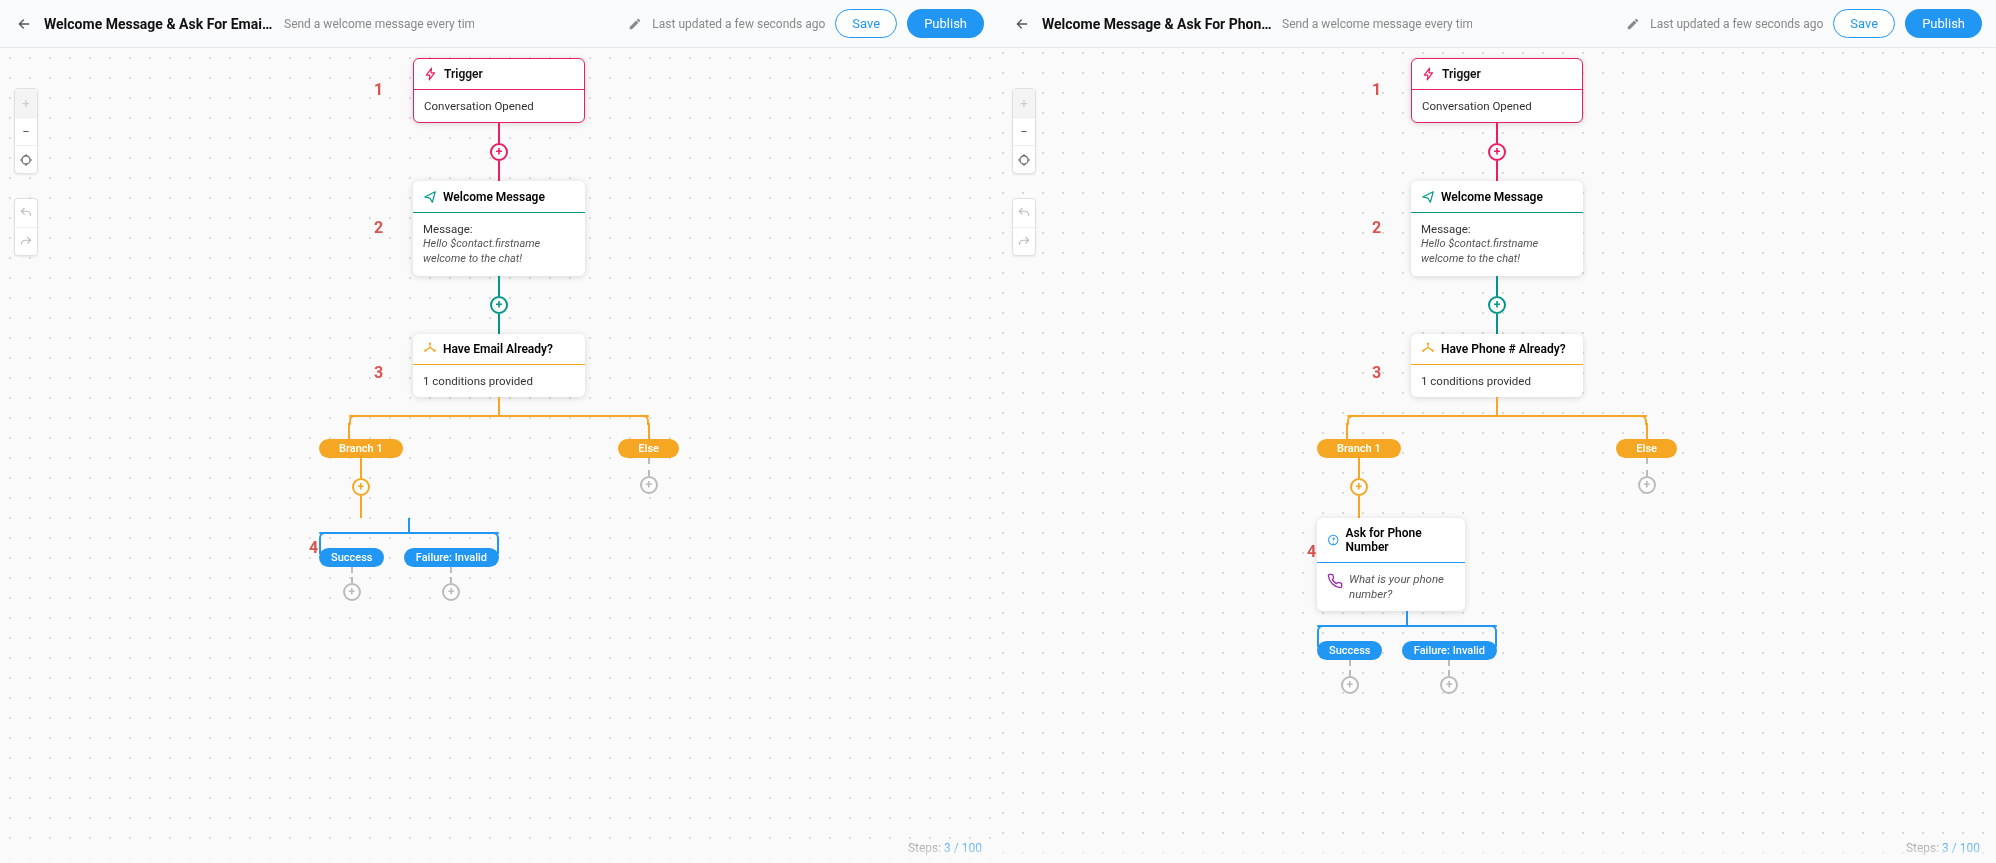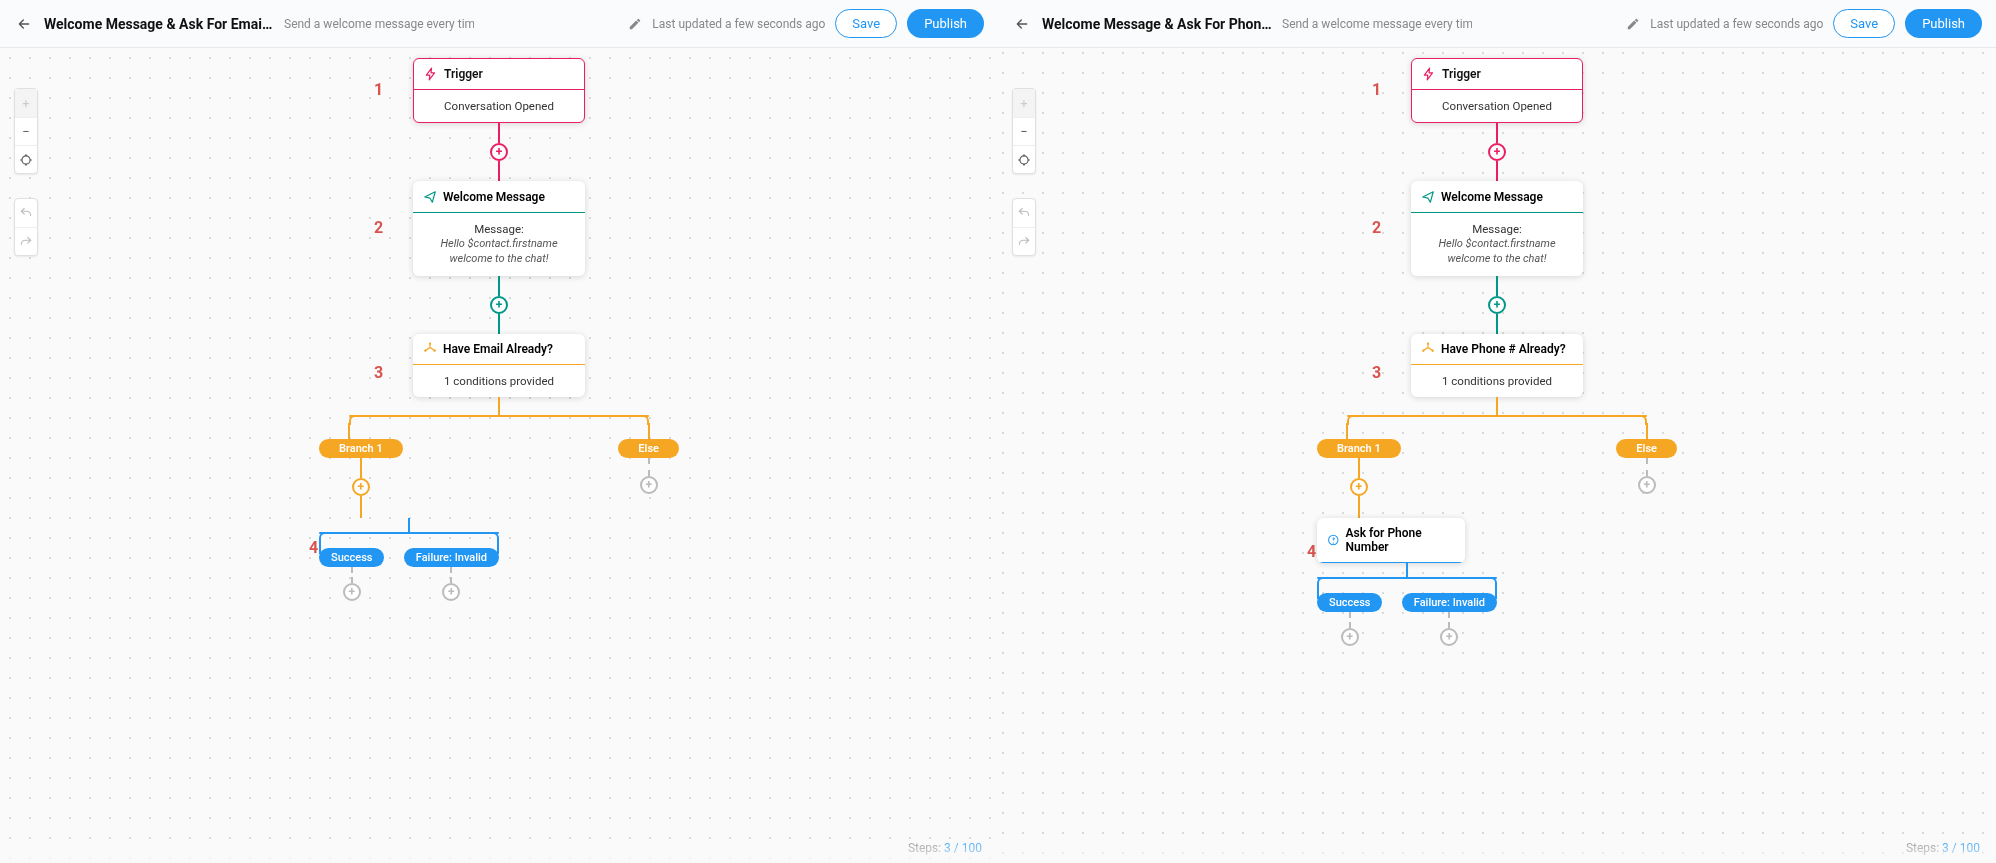--- a/index.html
+++ b/index.html
@@ -152,21 +152,20 @@
   .card-head {
     display: flex; align-items: center; gap: 6px;
     padding: 8px 10px;
     font-weight: 600;
     font-size: 12px;
   }
   .card-body {
     padding: 9px 10px;
     font-size: 11.5px;
     color: #333;
-    text-align: center;
   }
   .card-body .lbl { font-size: 11.5px; color: #333; }
   .card-body .msg { font-style: italic; font-size: 11px; color: #555; line-height: 1.35; margin-top: 1px; }
 
   .trigger { border: 1.5px solid var(--pink); border-radius: 6px; }
   .trigger .card-head { color: #111; border-bottom: 1px solid var(--pink); }
   .trigger .card-head svg { color: var(--pink); }
 
   .welcome { border-top: 1.5px solid transparent; }
   .welcome .card-head { border-bottom: 1px solid var(--teal); }
@@ -552,20 +551,26 @@
         <div class="step-num" style="top: 24px; left: -40px;">4</div>
         <div style="position:absolute; left:-30px; top:0;">
           <div class="card ask" style="width:148px;">
             <div class="card-head">
               <svg viewBox="0 0 24 24" width="14" height="14">
                   <circle cx="12" cy="12" r="9" fill="none" stroke="currentColor" stroke-width="2"></circle>
                   <path fill="currentColor" d="M11 17h2v2h-2zm2.07-7.75l-.9.92A3 3 0 0 0 11 13h2c0-.55.22-1.05.59-1.41l1.24-1.26A2 2 0 1 0 10 9h2a1 1 0 0 1 1 1c0 .28-.11.53-.29.71l-.64.54z"></path>
                 </svg>
               <span>Ask for Phone Number</span>
             </div>
+            <div class="card-body ask-body">
+              <svg viewBox="0 0 24 24" width="16" height="16" style="color:var(--purple)">
+                  <path fill="none" stroke="currentColor" stroke-width="2" stroke-linecap="round" d="M22 16.92v3a2 2 0 0 1-2.18 2A19.86 19.86 0 0 1 2.08 4.18 2 2 0 0 1 4.08 2h3a2 2 0 0 1 2 1.72c.12.9.33 1.78.63 2.63a2 2 0 0 1-.45 2.11L8 10a16 16 0 0 0 6 6l1.54-1.26a2 2 0 0 1 2.11-.45c.85.3 1.73.51 2.63.63A2 2 0 0 1 22 16.92z"></path>
+                </svg>
+              <span class="q">What is your phone number?</span>
+            </div>
           </div>
 
           <div style="display:flex; flex-direction:column; align-items:center;">
             <div class="blue-split" style="width:180px;">
               <div class="vcenter"></div>
               <div class="hbar"></div>
               <div class="corner-l"></div>
               <div class="corner-r"></div>
               <div class="vleft" style="top:22px; height:14px;"></div>
               <div class="vright" style="top:22px; height:14px;"></div>

